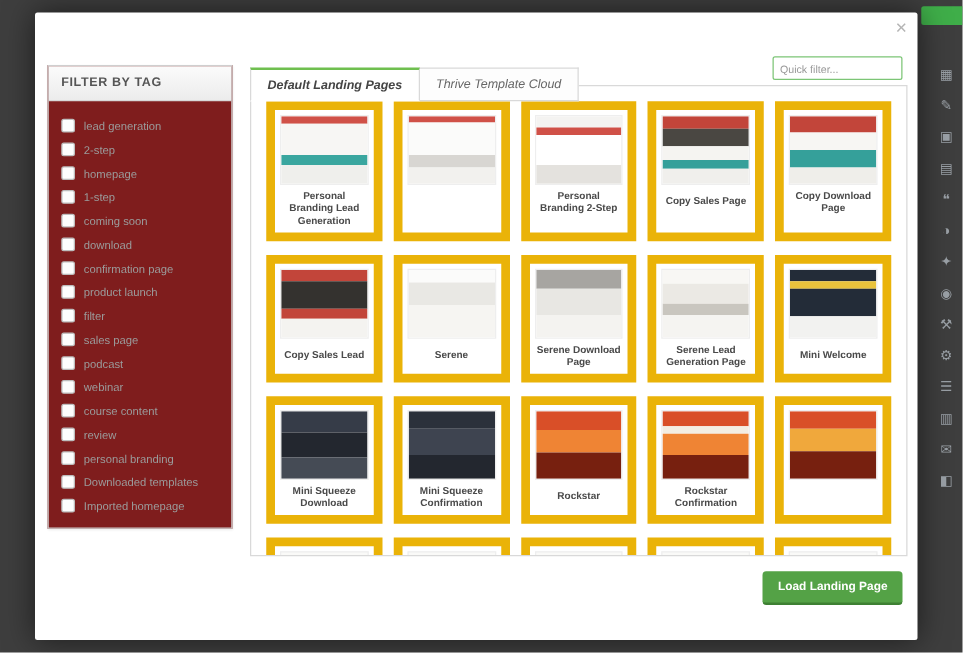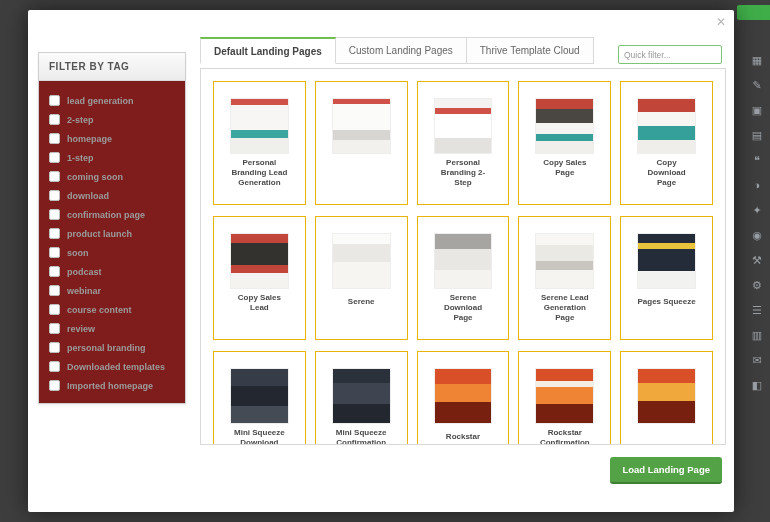--- a/index.html
+++ b/index.html
@@ -40,31 +40,31 @@
     position:absolute; left:10px; top:42px; width:148px;
     border:1px solid #cfcfcf; background:#7f1d1d;
     box-shadow:0 1px 2px rgba(0,0,0,.08);
   }
   .filter-panel h3 {
     font-size:10px; font-weight:bold; letter-spacing:.5px; color:#555;
     background:linear-gradient(#fbfbfb,#ececec);
     border-bottom:1px solid #d8d8d8;
     padding:8px 10px;
   }
-  .tag-list { padding:10px 10px 8px 10px;font-weight:bold; }
+  .tag-list { padding:10px 10px 8px 10px; }
   .tag-row { display:flex; align-items:center; gap:7px; height:19px; cursor:pointer; }
   .checkbox {
     width:11px; height:11px; flex:0 0 11px;
     border:1px solid #bdbdbd; border-radius:2px; background:#fdfdfd;
   }
   .tag-row span.lbl { font-size:9px; color:#9b9b9b; white-space:nowrap; }
 
   
   .tabs {
-    position:absolute; left:172px; top:27px; display:flex; z-index:2;
+    position:absolute; left:172px; top:44px; display:flex; z-index:2;font-style:italic;
   }
   .tab {
     height:27px; padding:0 13px; display:flex; align-items:center;
     font-size:10px; color:#666; background:#fdfdfd;
     border:1px solid #d9d9d9; border-left:none; cursor:pointer;
   }
   .tab:first-child { border-left:1px solid #d9d9d9; }
   .tab.active {
     background:#fff; color:#444; font-weight:bold;
     border-top:2px solid #6fbf4f; border-bottom:1px solid #fff;
@@ -82,21 +82,21 @@
   
   .grid-box {
     position:absolute; left:172px; top:58px; width:526px; height:377px;
     border:1px solid #d9d9d9; background:#fff; overflow:hidden;
     padding:12px;
   }
   .grid {
     display:grid; grid-template-columns:repeat(5,1fr); gap:11px 9px;
   }
   .card {
-    border:1px solid #eab308; background:#fff; padding:16px;
+    border:7px solid #eab308; background:#fff; padding:4px;
     cursor:pointer;
   }
   .thumb {
     height:56px; border:1px solid #eee; overflow:hidden;
     display:flex; flex-direction:column;
   }
   .thumb div { width:100%; }
   .card .name {
     font-size:8px; font-weight:600; color:#4a4a4a; text-align:center;
     line-height:1.25; padding-top:4px; min-height:22px;
@@ -169,21 +169,25 @@
         <div class="tag-row">
           <span class="checkbox"></span>
           <span class="lbl">confirmation page</span>
         </div>
         <div class="tag-row">
           <span class="checkbox"></span>
           <span class="lbl">product launch</span>
         </div>
         <div class="tag-row">
           <span class="checkbox"></span>
-          <span class="lbl">soon</span>
+          <span class="lbl">filter</span>
+        </div>
+        <div class="tag-row">
+          <span class="checkbox"></span>
+          <span class="lbl">sales page</span>
         </div>
         <div class="tag-row">
           <span class="checkbox"></span>
           <span class="lbl">podcast</span>
         </div>
         <div class="tag-row">
           <span class="checkbox"></span>
           <span class="lbl">webinar</span>
         </div>
         <div class="tag-row">
@@ -204,21 +208,20 @@
         </div>
         <div class="tag-row">
           <span class="checkbox"></span>
           <span class="lbl">Imported homepage</span>
         </div>
     </div>
   </div>
 
   <div class="tabs">
     <div class="tab active">Default Landing Pages</div>
-      <div class="tab">Custom Landing Pages</div>
       <div class="tab">Thrive Template Cloud</div>
   </div>
 
   <input class="quick-filter" type="text" placeholder="Quick filter..." style="">
 
   <div class="grid-box">
     <div class="grid">
       <div class="card">
           <div class="thumb">
             <div style="height: 12%; background: rgb(208, 81, 72);"></div>
@@ -298,21 +301,21 @@
           </div>
           <div class="name">Serene Lead Generation Page</div>
         </div>
         <div class="card">
           <div class="thumb">
             <div style="height: 16%; background: rgb(35, 44, 56);"></div>
             <div style="height: 12%; background: rgb(233, 195, 60);"></div>
             <div style="height: 40%; background: rgb(35, 44, 56);"></div>
             <div style="height: 32%; background: rgb(242, 242, 240);"></div>
           </div>
-          <div class="name">Pages Squeeze</div>
+          <div class="name">Mini Welcome</div>
         </div>
         <div class="card">
           <div class="thumb">
             <div style="height: 32%; background: rgb(54, 60, 72);"></div>
             <div style="height: 36%; background: rgb(35, 39, 47);"></div>
             <div style="height: 32%; background: rgb(69, 75, 85);"></div>
           </div>
           <div class="name">Mini Squeeze Download</div>
         </div>
         <div class="card">

